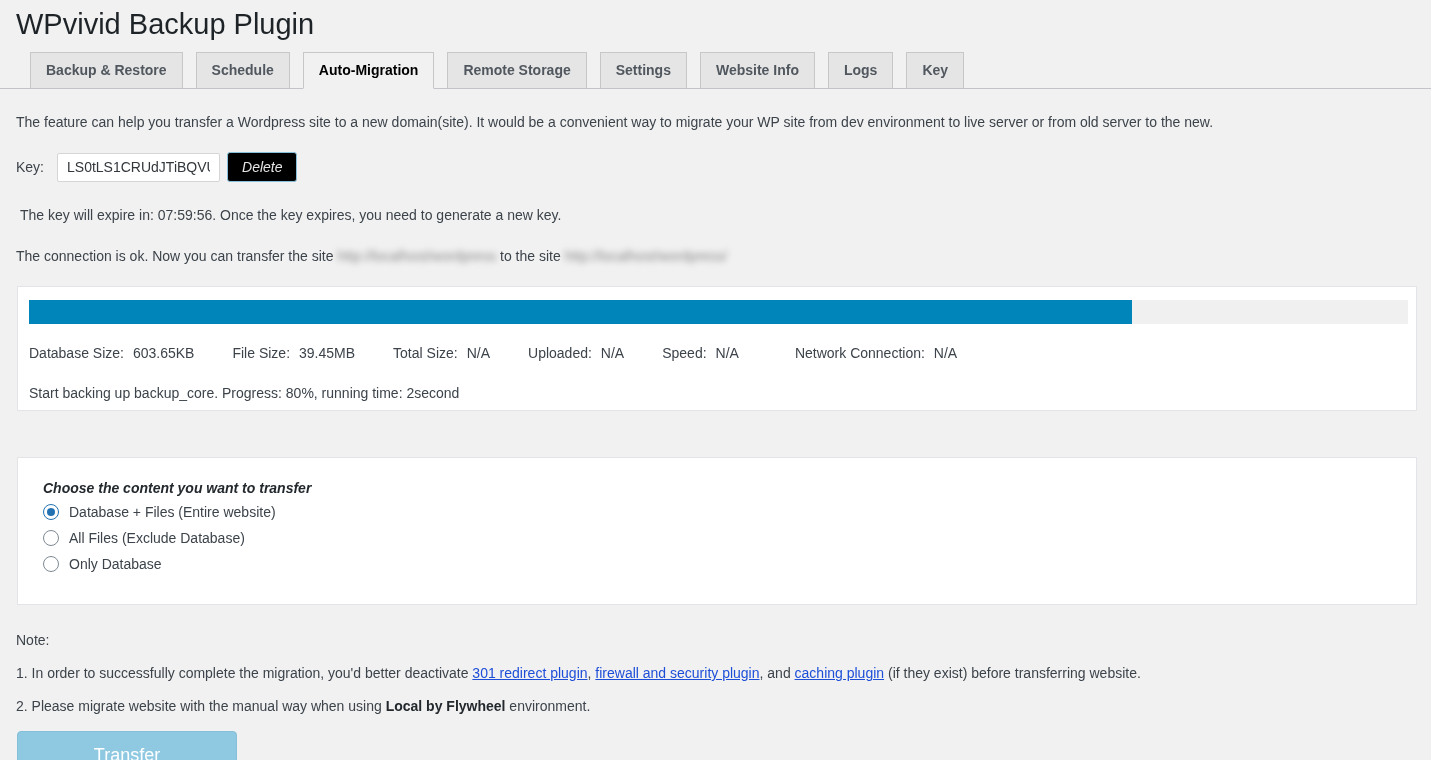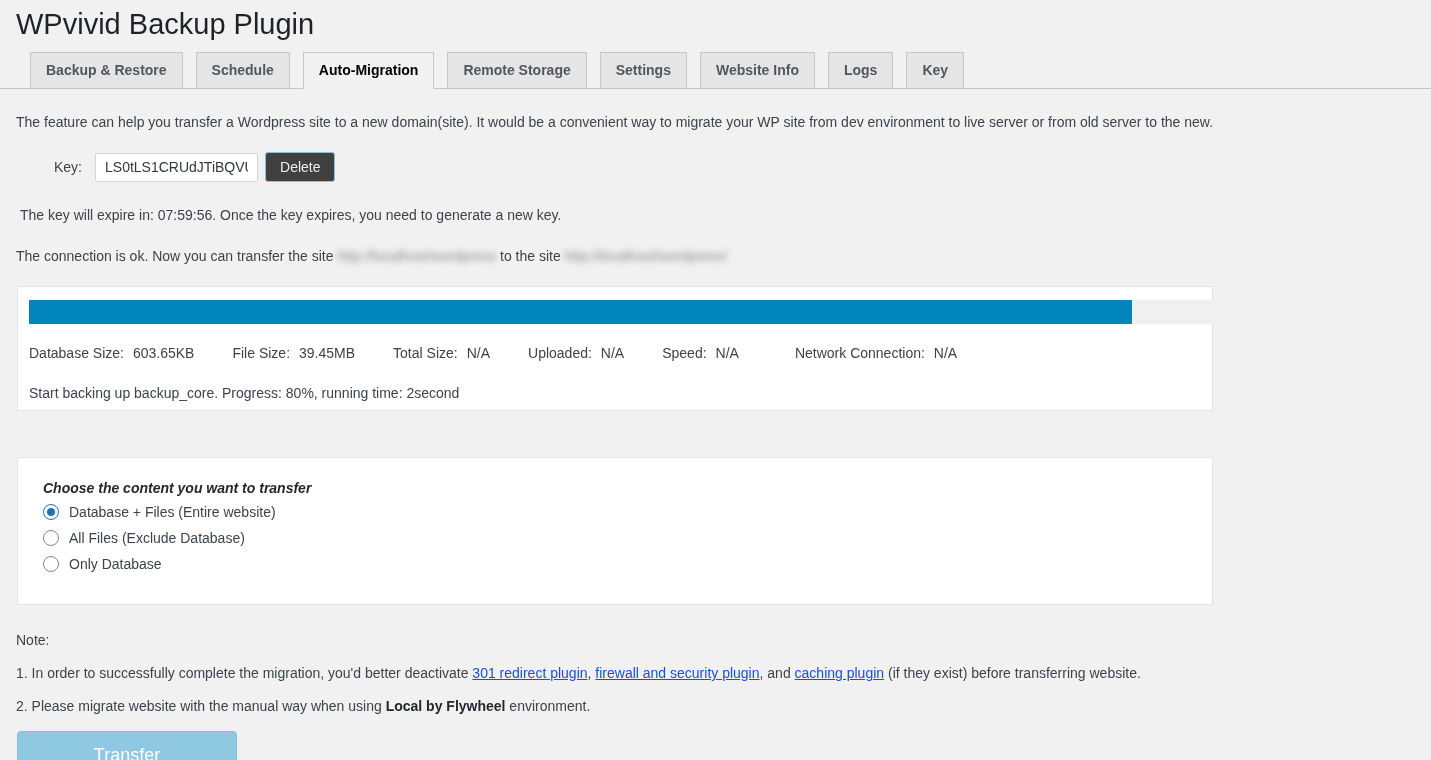--- a/index.html
+++ b/index.html
@@ -31,45 +31,45 @@
     text-decoration: none; cursor: pointer; line-height: 19px;
   }
   .nav-tab-active {
     background: #f1f1f1; color: #000;
     border-bottom: 1px solid #f1f1f1;
   }
 
   .intro { margin: 24px 0 0 0; line-height: 19px; }
 
   
-  .key-row { display: flex; align-items: center; margin-top: 20px; margin-left: 38px; }
+  .key-row { display: flex; align-items: center; margin-top: 20px; }
   .key-label { margin-right: 13px; }
   .key-input {
     width: 163px; height: 29px; padding: 0 9px;
     border: 1px solid #d5d5d5; border-radius: 2px; background: #fff;
     font-family: "Liberation Sans", sans-serif;
     font-size: 14px; color: #32373c; outline: none;
   }
   .delete-btn {
     margin-left: 7px; height: 30px; padding: 0 14px;
-    background: #404040; border: 1px solid #86c0da; border-radius: 3px;
+    background: #000000; border: 1px solid #86c0da; border-radius: 3px;
     color: rgba(255,255,255,0.9); font-size: 14px;
-    font-family: "Liberation Sans", sans-serif; cursor: pointer;
+    font-family: "Liberation Sans", sans-serif; cursor: pointer; font-style: italic;
   }
 
   .expire-text { margin: 24px 0 0 4px; line-height: 19px; }
   .connection-text { margin: 22px 0 0 0; line-height: 19px; }
   .blurred {
     color: #8a8a8a; filter: blur(3px); user-select: none;
   }
 
   
   .panel {
     background: #fff; border: 1px solid #e2e4e7;
-    margin-left: 1px; width: 1196px;
+    margin-left: 1px; width: 1400px;
   }
   .progress-panel { margin-top: 20px; height: 125px; padding: 13px 10px 0 11px; }
   .progress-track { height: 24px; background: #f0f0f1; width: 1379px; }
   .progress-fill { height: 100%; background: #0085ba; width: 0; }
 
   .stats-row { display: flex; align-items: center; margin-top: 20px; line-height: 19px; }
   .stat { margin-right: 38px; white-space: nowrap; }
   .stat:last-child { margin-left: 18px; margin-right: 0; }
   .stat-value { margin-left: 9px; }
 

